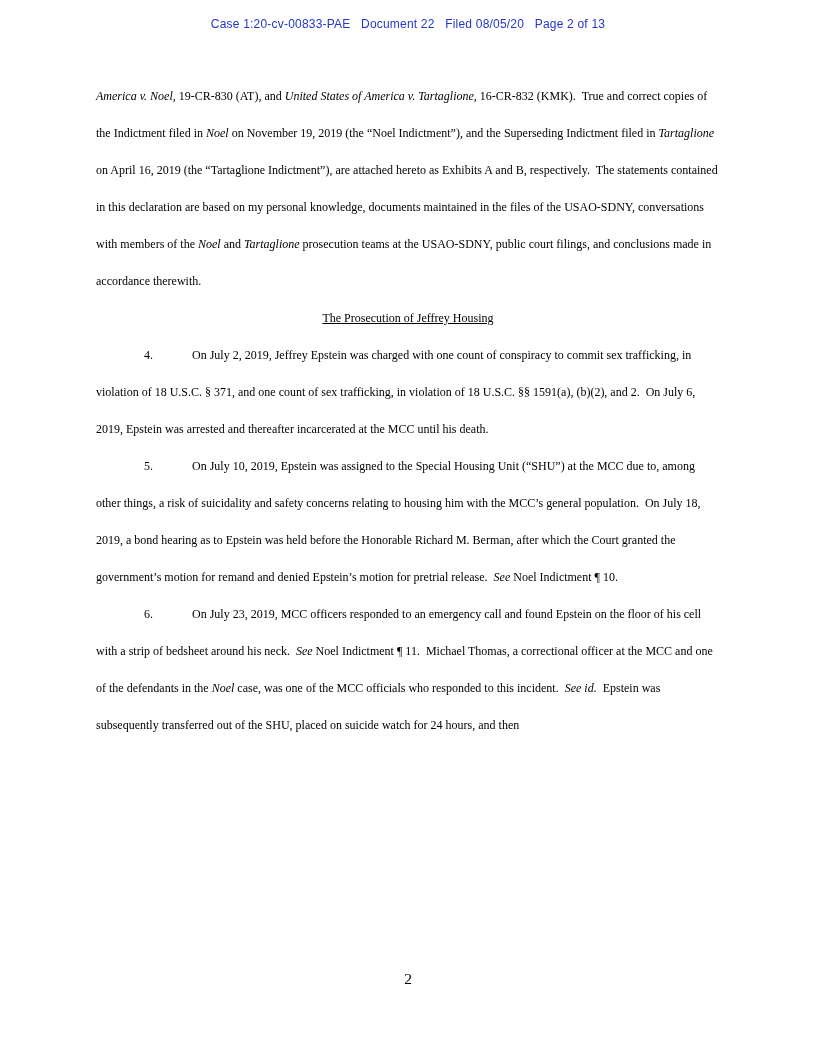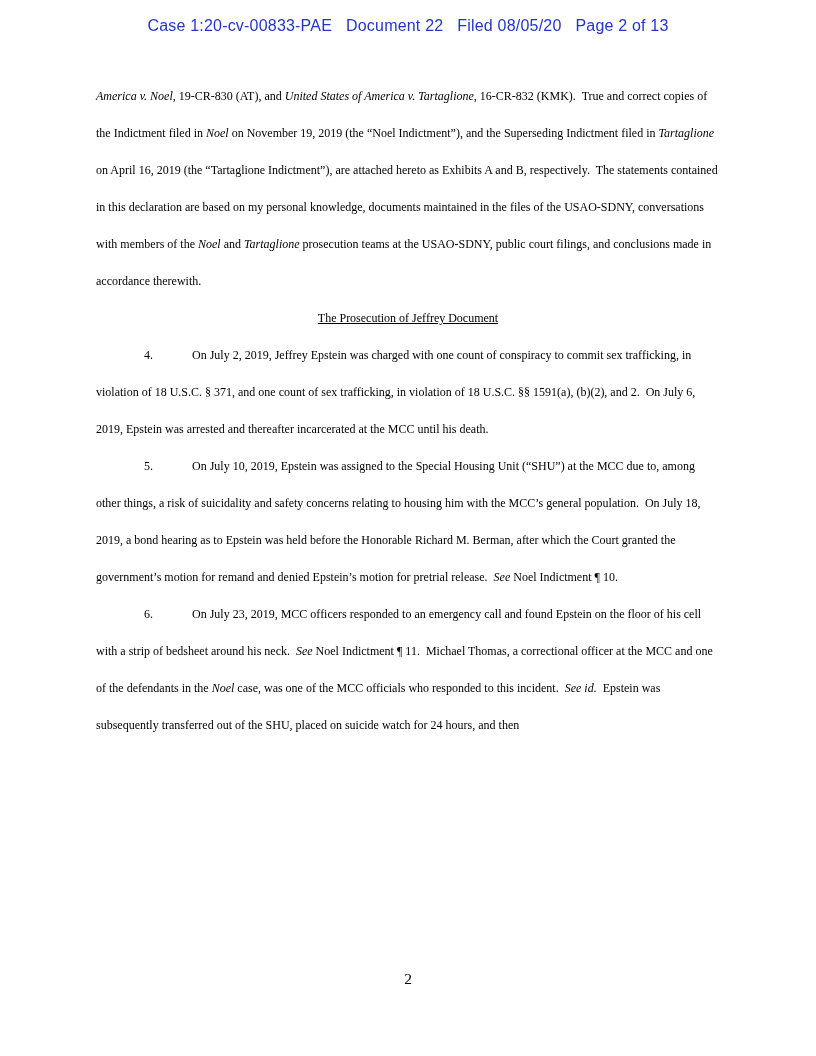--- a/index.html
+++ b/index.html
@@ -16,21 +16,21 @@
     font-family: "Liberation Serif", serif;
     color: #000000;
   }
   .ecf-header {
     position: absolute;
     top: 17px;
     left: 0;
     right: 0;
     text-align: center;
     font-family: "Liberation Sans", sans-serif;
-    font-size: 16px;
+    font-size: 12px;
     letter-spacing: 0.2px;
     white-space: pre;
   }
   .body-text {
     position: absolute;
     top: 78px;
     left: 96px;
     width: 624px;
     font-size: 12px;
     line-height: 37px;
@@ -68,20 +68,20 @@
   }
 </style>
 </head>
 <body>
 
 <div class="page">
   <div class="ecf-header" style="color: rgb(35, 54, 201);">Case 1:20-cv-00833-PAE   Document 22   Filed 08/05/20   Page 2 of 13</div>
 
   <div class="body-text">
       <p class="para para-continuation"><span class="seg italic">America v. Noel</span><span class="seg">, 19-CR-830 (AT), and </span><span class="seg italic">United States of America v. Tartaglione</span><span class="seg">, 16-CR-832 (KMK).  True and correct copies of the Indictment filed in </span><span class="seg italic">Noel</span><span class="seg"> on November 19, 2019 (the “Noel Indictment”), and the Superseding Indictment filed in </span><span class="seg italic">Tartaglione</span><span class="seg"> on April 16, 2019 (the “Tartaglione Indictment”), are attached hereto as Exhibits A and B, respectively.  The statements contained in this declaration are based on my personal knowledge, documents maintained in the files of the USAO-SDNY, conversations with members of the </span><span class="seg italic">Noel</span><span class="seg"> and </span><span class="seg italic">Tartaglione</span><span class="seg"> prosecution teams at the USAO-SDNY, public court filings, and conclusions made in accordance therewith.</span></p>
-      <p class="para para-heading"><span class="seg">The Prosecution of Jeffrey Document</span></p>
+      <p class="para para-heading"><span class="seg">The Prosecution of Jeffrey Housing</span></p>
       <p class="para para-numbered"><span class="para-number">4.</span><span class="seg">On July 2, 2019, Jeffrey Epstein was charged with one count of conspiracy to commit sex trafficking, in violation of 18 U.S.C. § 371, and one count of sex trafficking, in violation of 18 U.S.C. §§ 1591(a), (b)(2), and 2.  On July 6, 2019, Epstein was arrested and thereafter incarcerated at the MCC until his death.</span></p>
       <p class="para para-numbered"><span class="para-number">5.</span><span class="seg">On July 10, 2019, Epstein was assigned to the Special Housing Unit (“SHU”) at the MCC due to, among other things, a risk of suicidality and safety concerns relating to housing him with the MCC’s general population.  On July 18, 2019, a bond hearing as to Epstein was held before the Honorable Richard M. Berman, after which the Court granted the government’s motion for remand and denied Epstein’s motion for pretrial release.  </span><span class="seg italic">See</span><span class="seg"> Noel Indictment ¶ 10.</span></p>
       <p class="para para-numbered"><span class="para-number">6.</span><span class="seg">On July 23, 2019, MCC officers responded to an emergency call and found Epstein on the floor of his cell with a strip of bedsheet around his neck.  </span><span class="seg italic">See</span><span class="seg"> Noel Indictment ¶ 11.  Michael Thomas, a correctional officer at the MCC and one of the defendants in the </span><span class="seg italic">Noel</span><span class="seg"> case, was one of the MCC officials who responded to this incident.  </span><span class="seg italic">See id.</span><span class="seg">  Epstein was subsequently transferred out of the SHU, placed on suicide watch for 24 hours, and then</span></p>
     </div>
 
   <div class="page-number">2</div>
 </div>
 
 </body></html>

